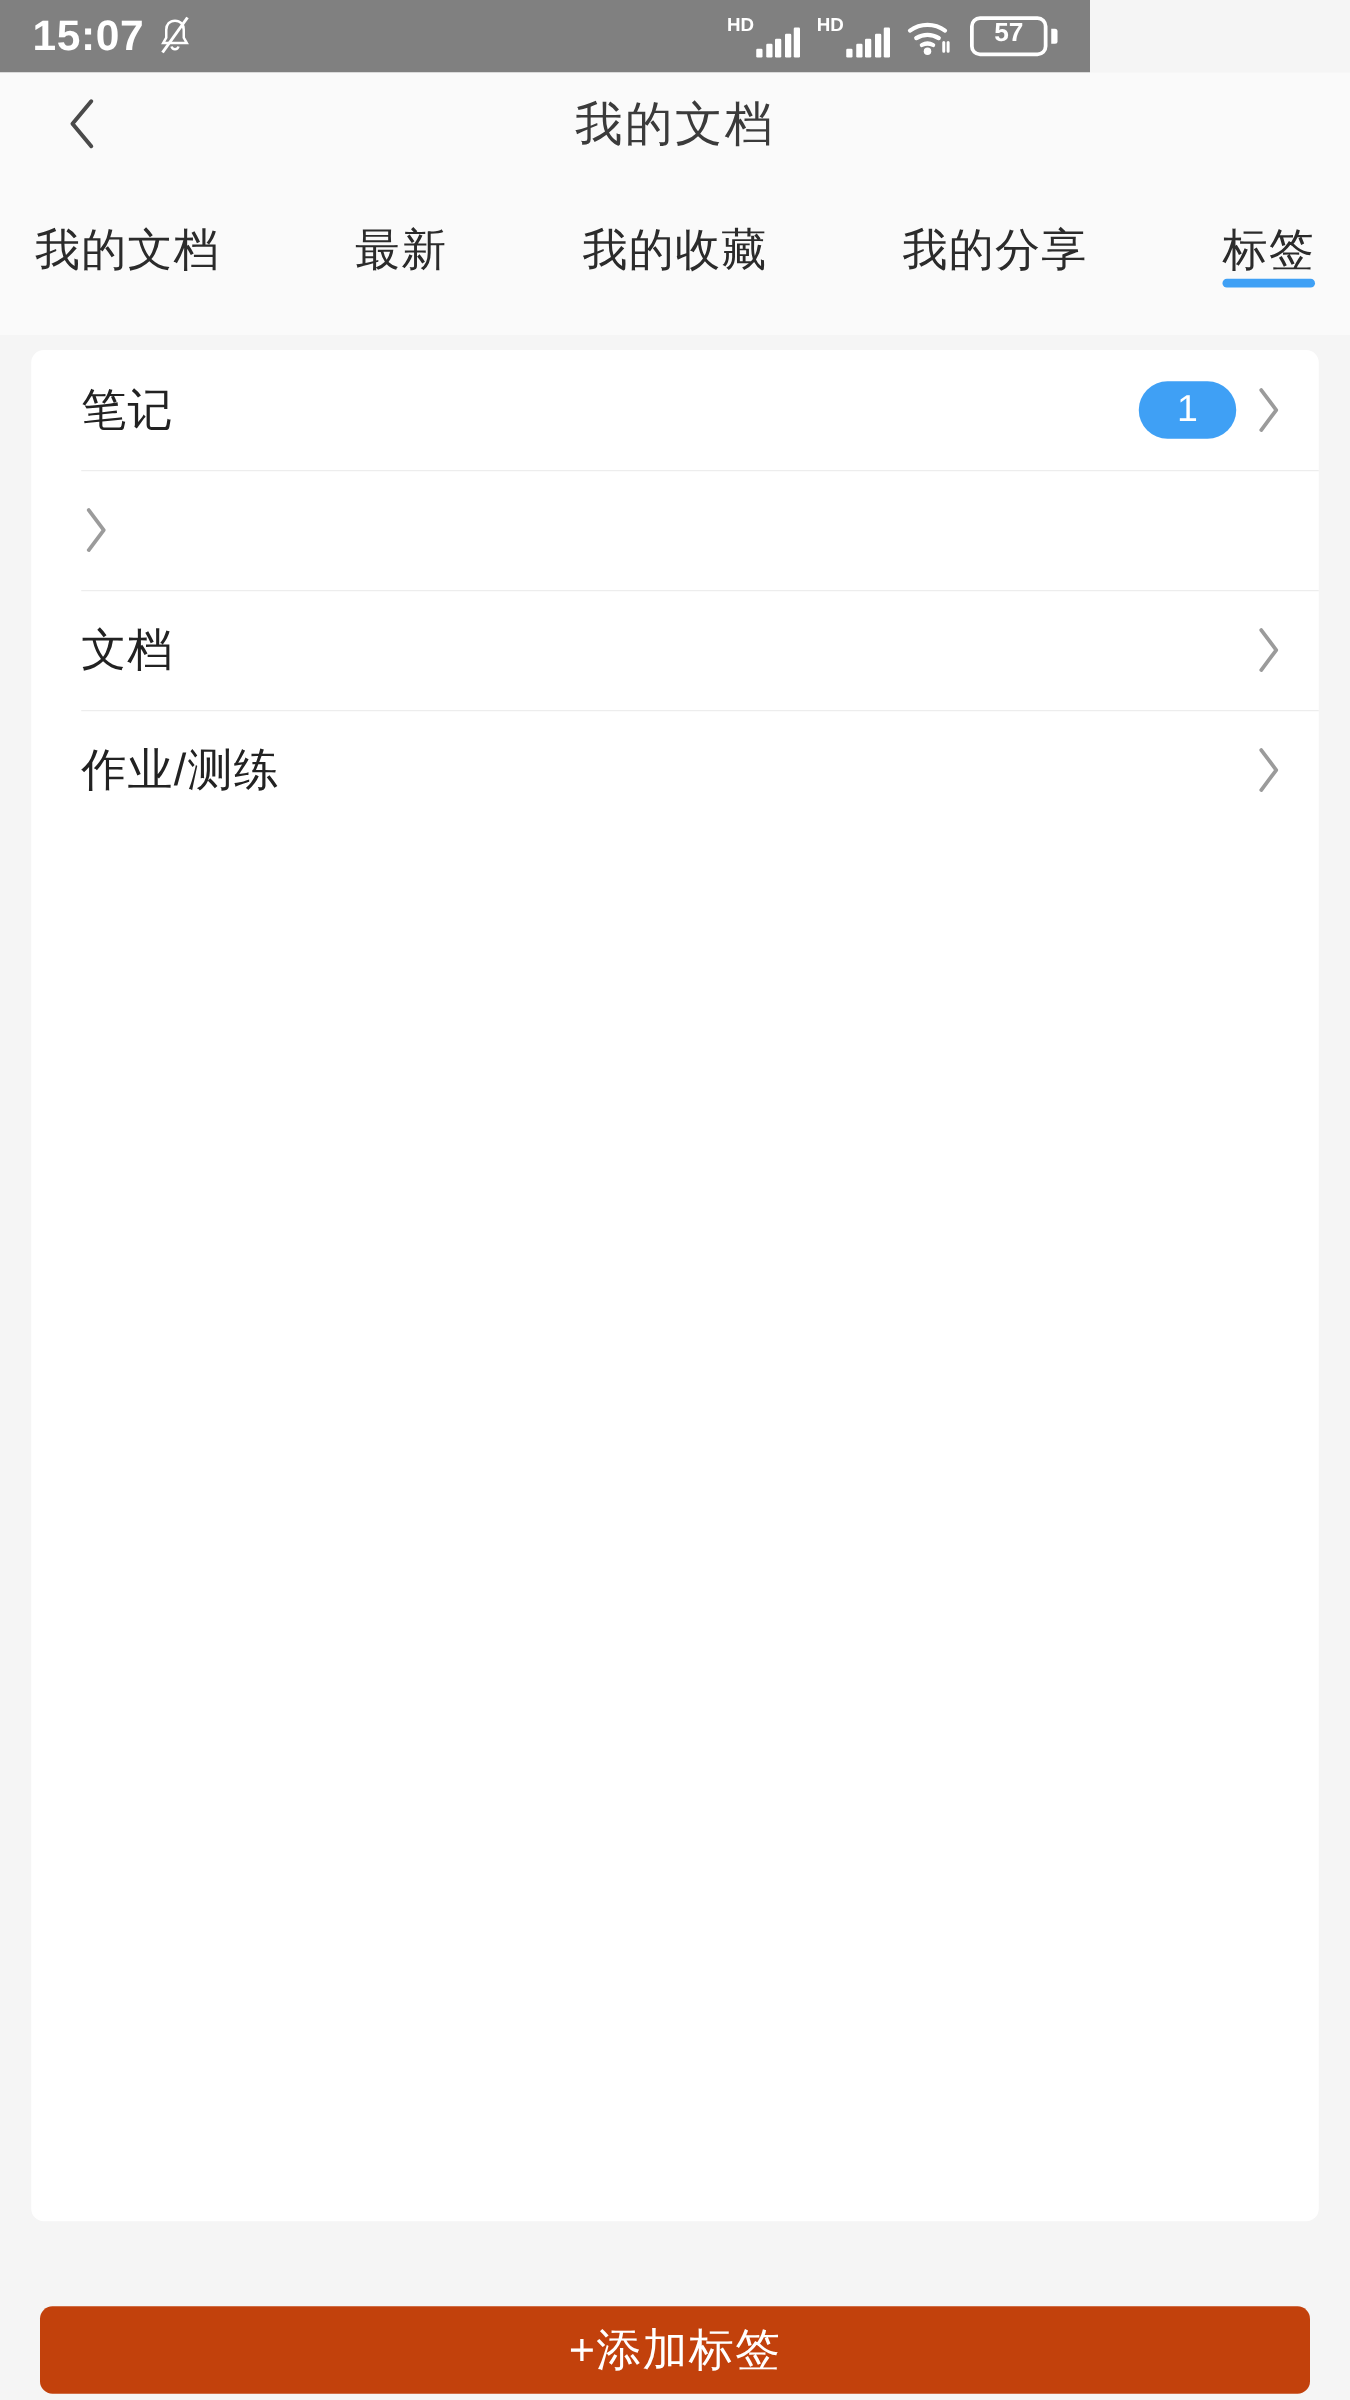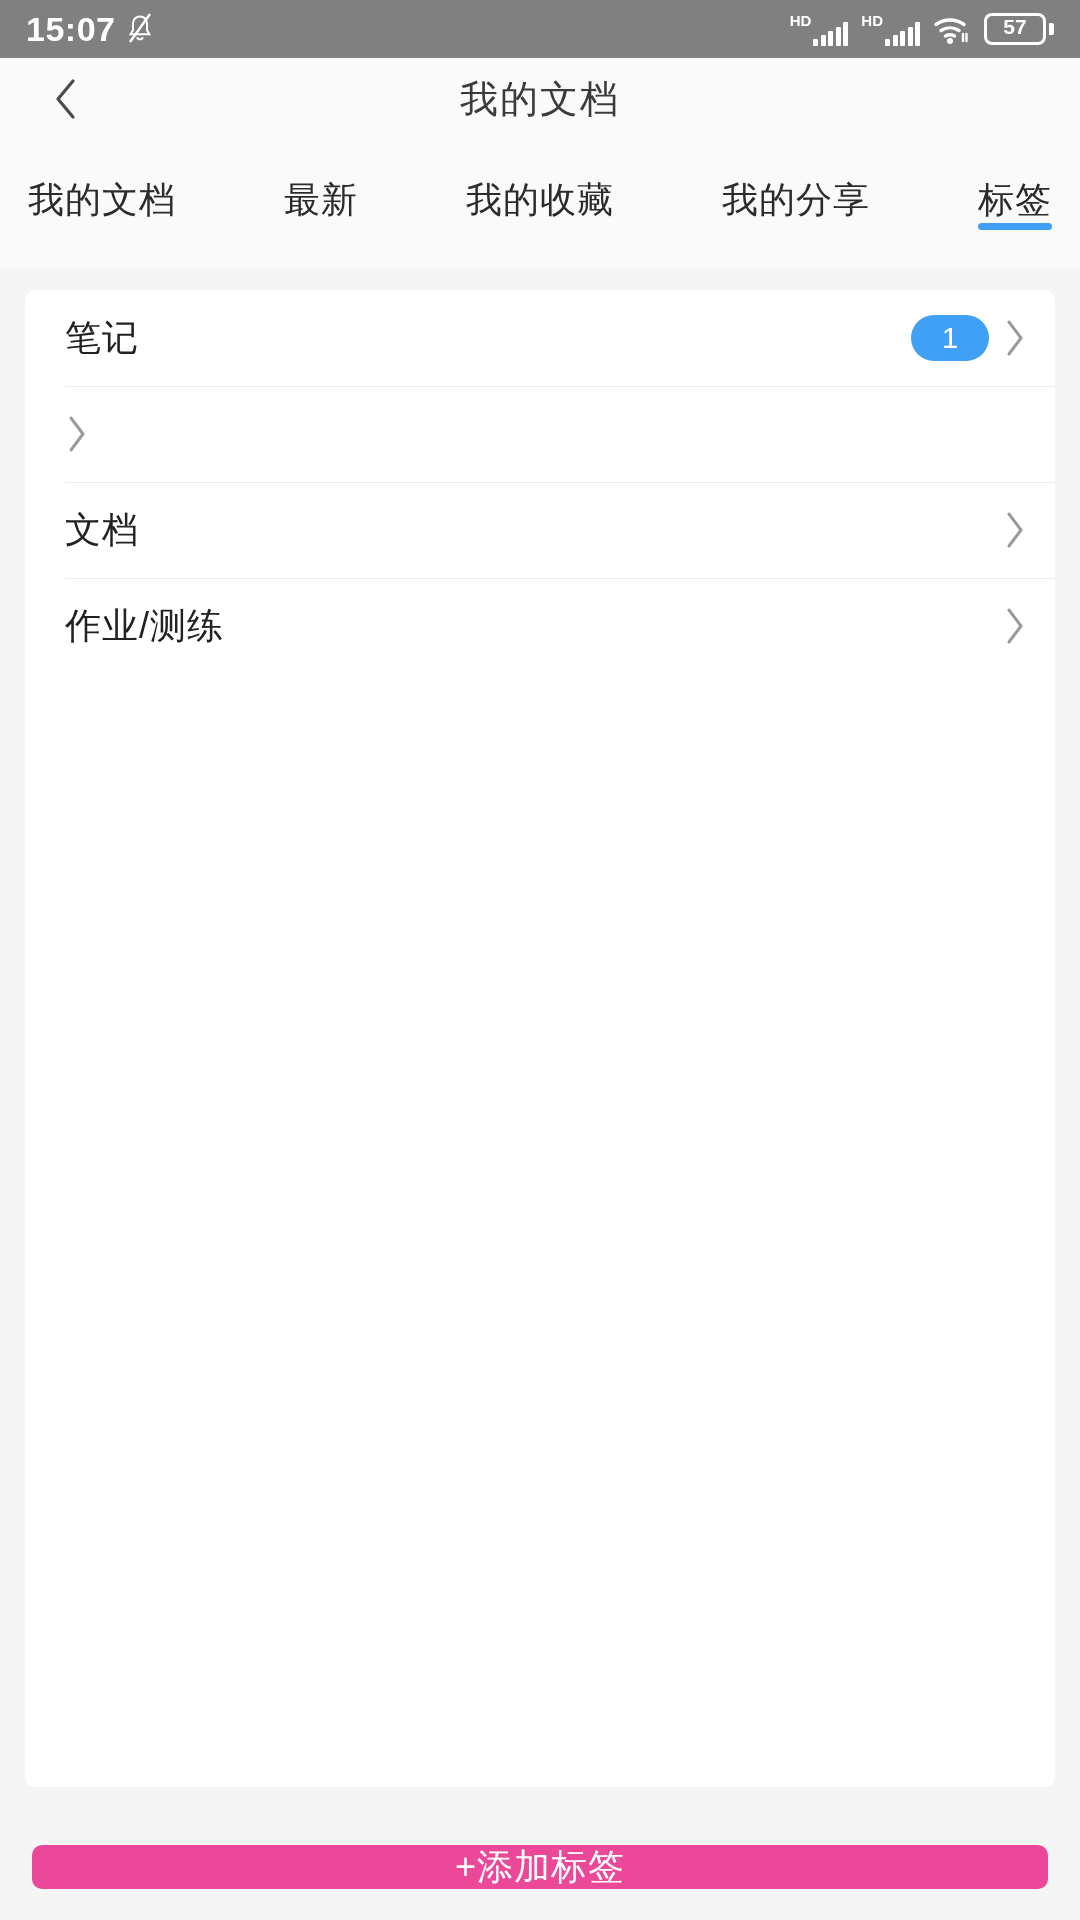--- a/index.html
+++ b/index.html
@@ -6,21 +6,21 @@
   html, body {
     width:1080px; height:1920px;
     font-family:"Liberation Sans","DejaVu Sans",sans-serif;
     background:#f7f7f7;
     overflow:hidden;
   }
   #app { position:relative; width:1080px; height:1920px; background:#f5f5f5; }
 
   
   .statusbar {
-    position:absolute; top:0; left:0; width:1080px; height:58px;
+    position:absolute; top:0; left:0; width:872px; height:58px;
     background:#808080; color:#ffffff;
     display:flex; align-items:center; justify-content:space-between;
     padding:0 26px;
   }
   .sb-left { display:flex; align-items:center; gap:10px; }
   .sb-time { font-size:34px; font-weight:600; letter-spacing:0.5px; line-height:1; }
   .sb-right { display:flex; align-items:center; gap:13px; }
 
   .mute-icon { width:30px; height:34px; position:relative; display:block; }
 
@@ -80,21 +80,21 @@
     padding-top:36px;
   }
   .tab-label { font-size:36px; color:#2b2b2b; letter-spacing:1px; white-space:nowrap; }
   .tab-underline {
     position:absolute; bottom:38px; left:50%; transform:translateX(-50%);
     width:74px; height:7px; background:#3fa0f5; border-radius:4px;
   }
 
   
   .card {
-    position:absolute; top:290px; left:25px;
+    position:absolute; top:280px; left:25px;
     width:1030px; height:1497px;
     background:#ffffff; border-radius:10px;
   }
   .row {
     position:relative; height:96px;
     display:flex; align-items:center;
     padding:0 28px 0 40px;
   }
   .row + .row::before {
     content:""; position:absolute; top:0; left:40px; right:0;
@@ -109,22 +109,22 @@
     background:#3fa0f5; border-radius:24px;
     display:flex; align-items:center; justify-content:center;
     color:#ffffff; font-size:30px; line-height:1;
   }
   .row-chevron { width:24px; height:44px; display:block; }
   .card-filler { height:1017px; }
 
   
   .add-btn {
     position:absolute; left:32px; top:1845px;
-    width:1016px; height:44px;
-    background:#ec4899; border:none; border-radius:10px;
+    width:1016px; height:70px;
+    background:#c2410c; border:none; border-radius:10px;
     color:#ffffff; font-size:36px; letter-spacing:1px;
     font-family:"Liberation Sans","DejaVu Sans",sans-serif;
     display:flex; align-items:center; justify-content:center;
   }
 </style>
 </head>
 <body>
 
 <div id="app">
 

